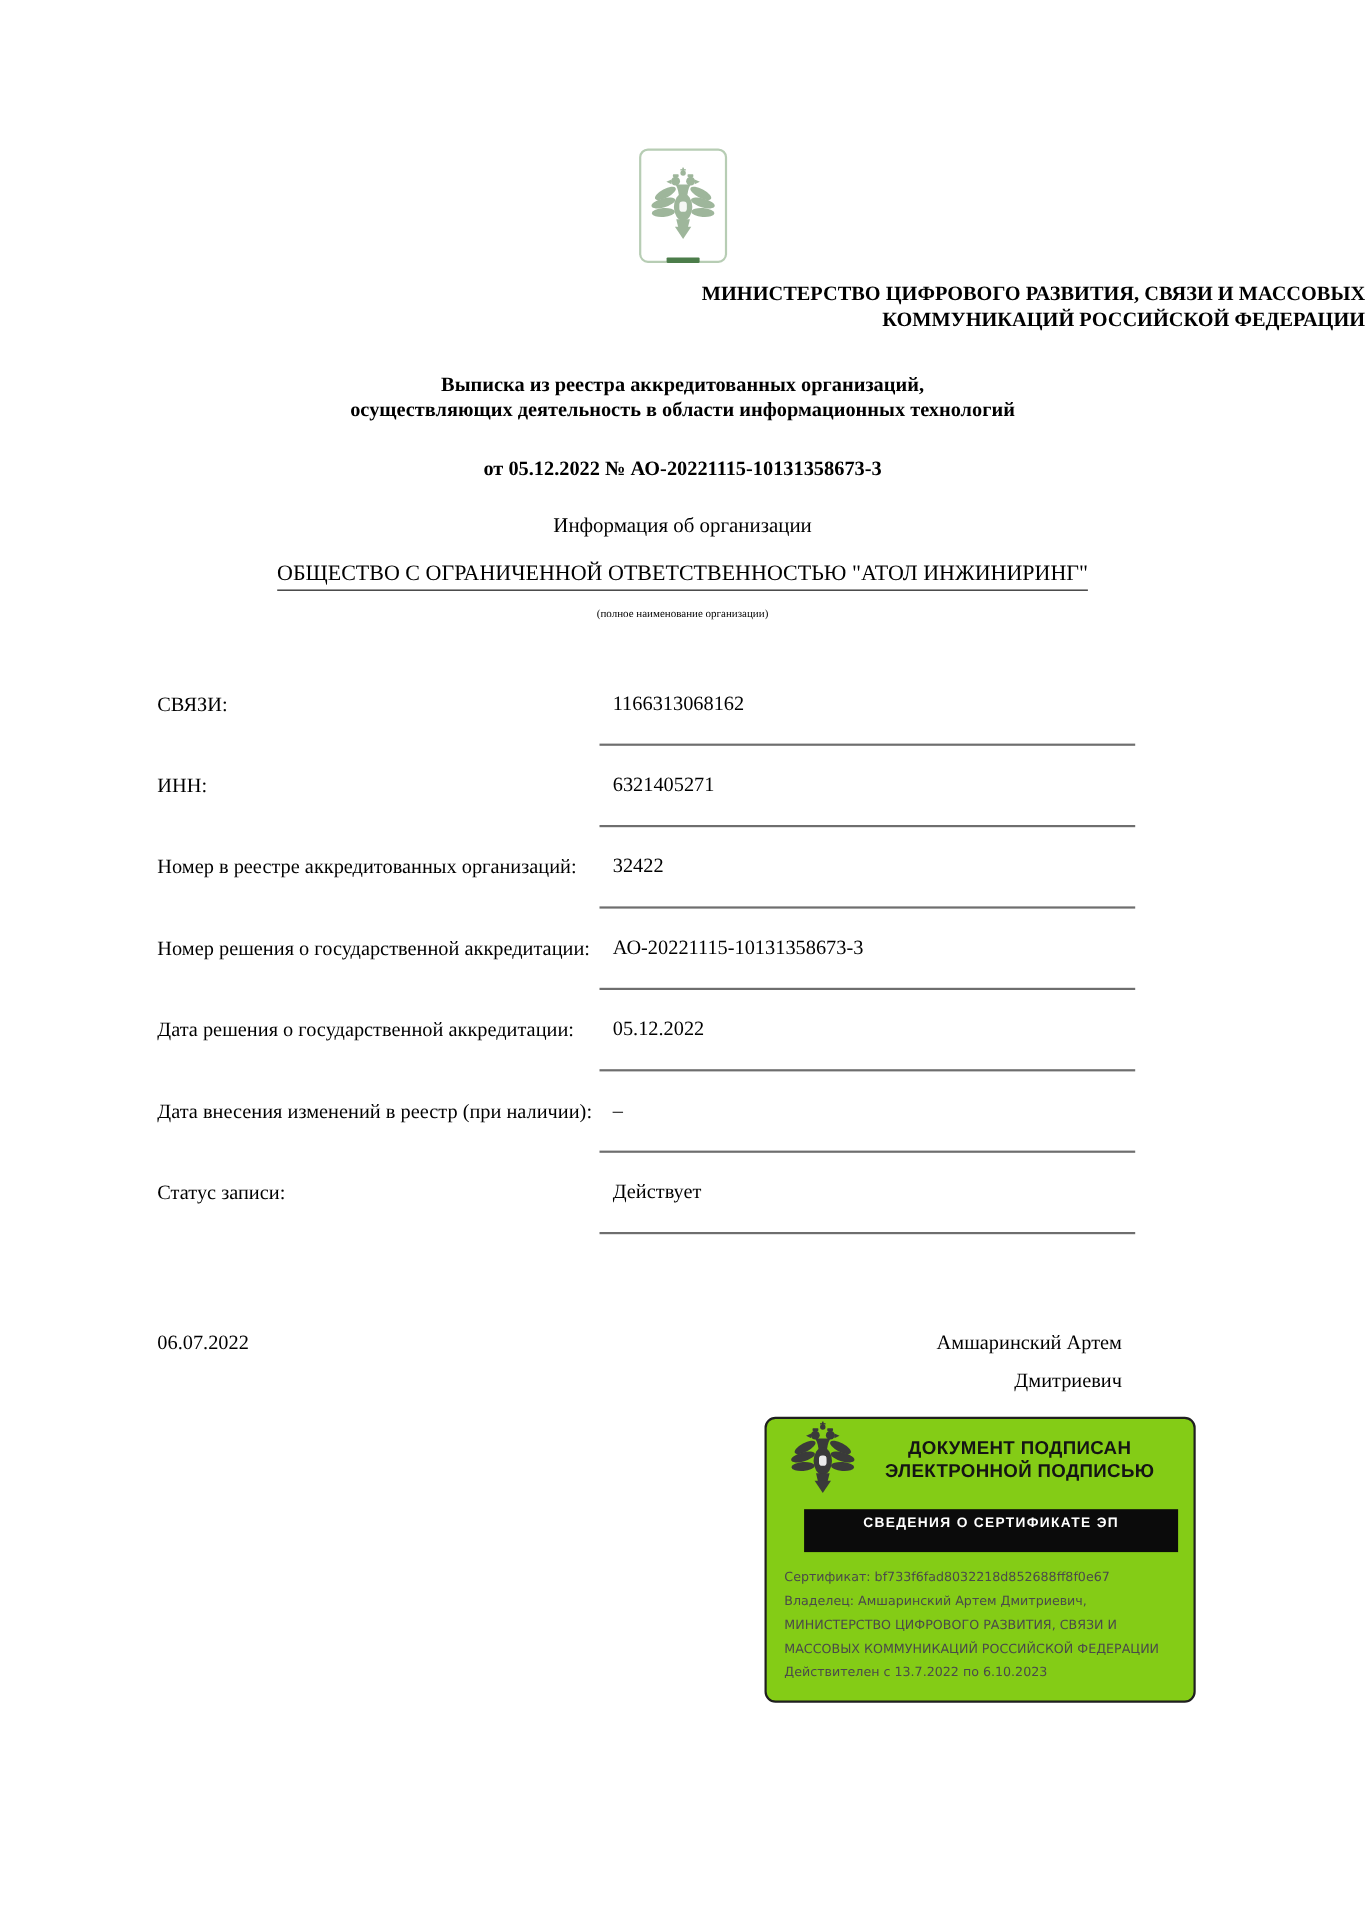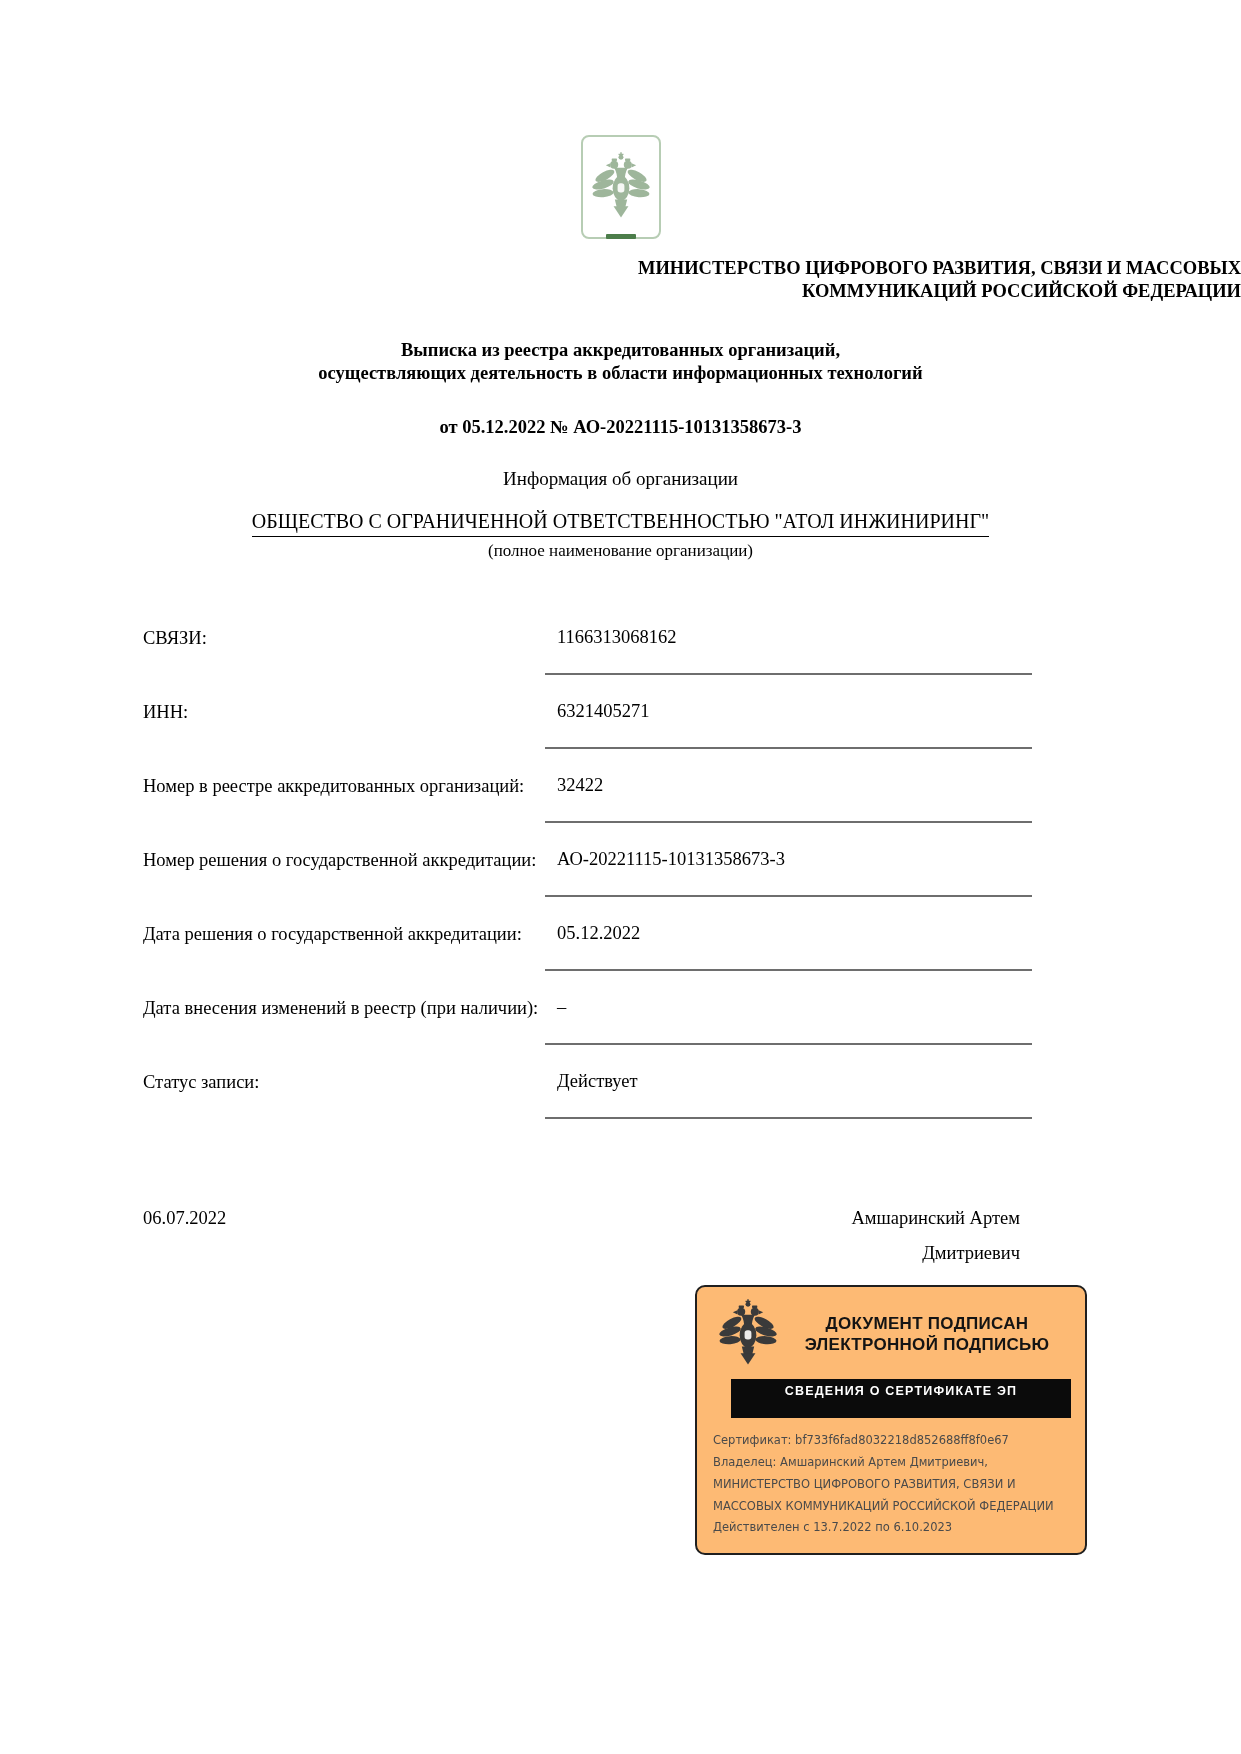--- a/index.html
+++ b/index.html
@@ -54,23 +54,23 @@
     font-size: 19px;
   }
   .org-name-wrap { margin-top: 20px; text-align: center; }
   .org-name {
     display: inline-block;
     font-size: 20px;
     border-bottom: 1.5px solid #000;
     padding-bottom: 3px;
   }
   .org-note {
-    margin-top: 4px;
-    text-align: center;
-    font-size: 17px;
+    margin-top: 16px;
+    text-align: center;
+    font-size: 10px;
   }
 
   
   .fields {
     margin: 40px 209px 0 143px; 
   }
   .field-row {
     display: flex;
     align-items: stretch;
     min-height: 74px;
@@ -100,23 +100,22 @@
   }
   .footer-date { line-height: 35px; }
   .signer { text-align: right; line-height: 35px; }
 
   
   .stamp {
     width: 392px;
     margin: 14px 154px 0 auto;
     border: 2px solid #1f1f1f;
     border-radius: 10px;
-    background: #fdba74;
+    background: #84cc16;
     font-family: "Liberation Sans", sans-serif;
-    padding-top: 10px;
   }
   .stamp-top {
     display: flex; align-items: center;
     padding: 2px 10px 4px 20px;
   }
   .stamp-title {
     flex: 1;
     text-align: center;
     font-weight: bold;
     font-size: 17px;

